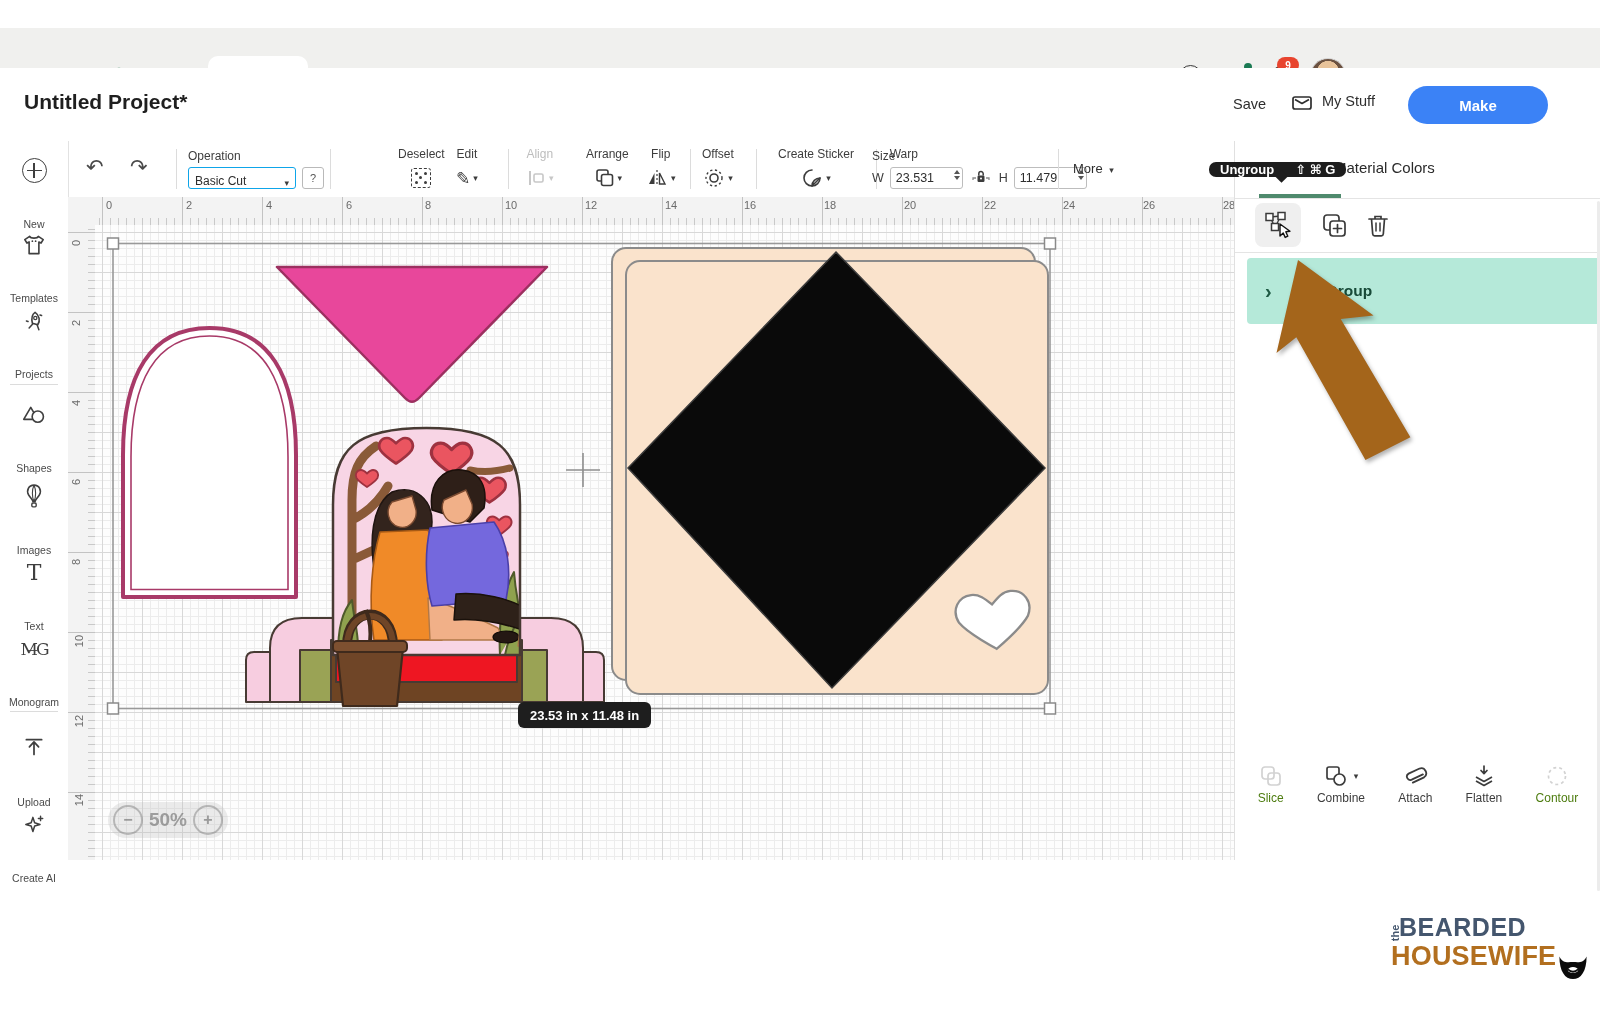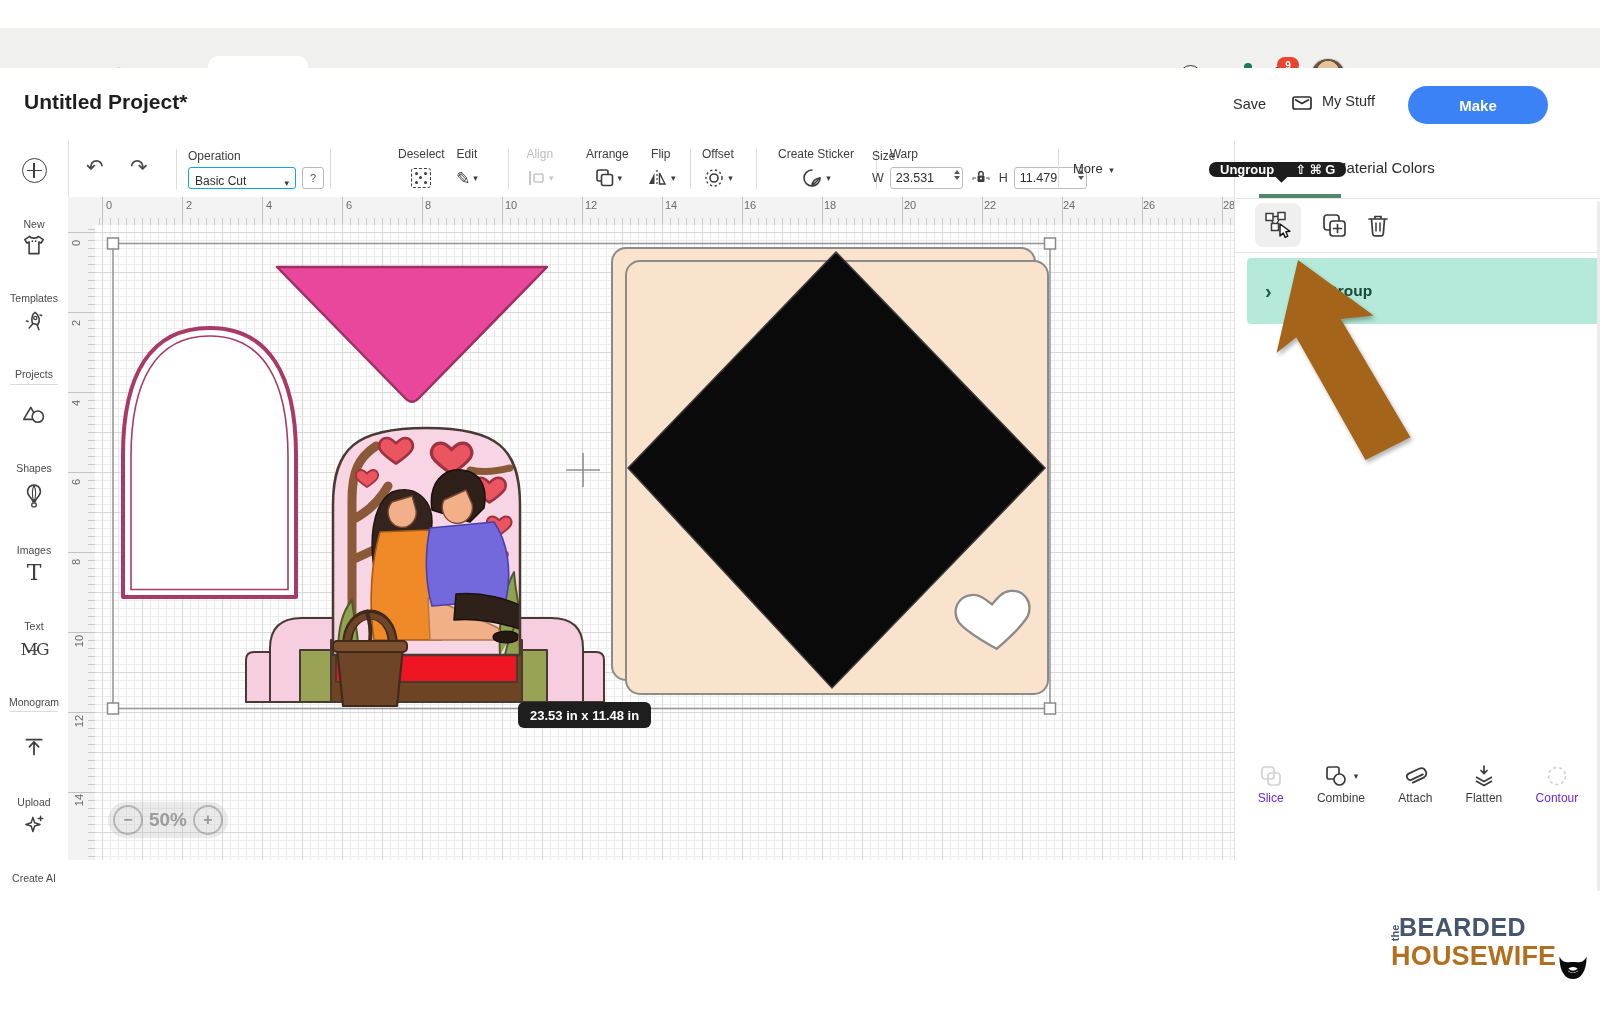--- a/index.html
+++ b/index.html
@@ -108,21 +108,21 @@
   .group-row{position:absolute;left:12px;top:117px;width:354px;height:66px;background:#b5e9d9;border-radius:4px 0 0 4px;
              display:flex;align-items:center;cursor:pointer;}
   .group-row .gchev{font-size:20px;color:#1e5a44;margin-left:18px;font-weight:bold;}
   .group-row .glabel{font-size:15.5px;font-weight:bold;color:#174a38;margin-left:54px;}
   .bg-row{position:absolute;left:0;top:564px;width:366px;height:52px;border-top:1px solid #e4e4e4;border-bottom:1px solid #e4e4e4;
           display:flex;align-items:center;}
   .checkbox{width:22px;height:22px;border:1.5px solid #cfcfcf;border-radius:4px;background:#fff;margin-left:19px;}
   .bg-row .blabel{font-size:14px;color:#2a2a2a;margin-left:14px;}
   .actions{position:absolute;left:0;top:616px;width:366px;height:55px;display:flex;justify-content:space-around;align-items:center;padding:0 6px;box-sizing:border-box;}
   .action{display:flex;flex-direction:column;align-items:center;gap:3px;font-size:12px;color:#3c3c3c;cursor:pointer;}
-  .action.disabled{color:#6d28d9;cursor:default;}
+  .action.disabled{color:#4d7c0f;cursor:default;}
   .action.disabled svg *{stroke:#d2d2d2 !important;}
   .banner{position:absolute;left:0;top:671px;width:366px;height:48px;background:#87c1ea;display:flex;align-items:flex-start;}
   .banner .btext{font-size:13.5px;font-weight:bold;color:#16375c;line-height:1.45;margin:5px 0 0 12px;width:326px;}
   .banner .bhand{color:#efa92f;margin-right:4px;}
   .banner .bclose{position:absolute;right:5px;top:14px;color:#fff;font-size:16px;font-weight:bold;cursor:pointer;}
   .scrollline{position:absolute;right:1px;top:60px;width:3px;height:690px;background:#ececec;border-radius:2px;}
   
   .logo{position:absolute;left:1388px;top:905px;width:205px;height:95px;}
   .logo .the{position:absolute;left:-1px;top:22px;font-size:11px;font-weight:bold;color:#44566e;transform:rotate(-90deg);}
   .logo .l1{position:absolute;left:11px;top:8px;font-size:25px;font-weight:bold;color:#44566e;letter-spacing:.5px;}

